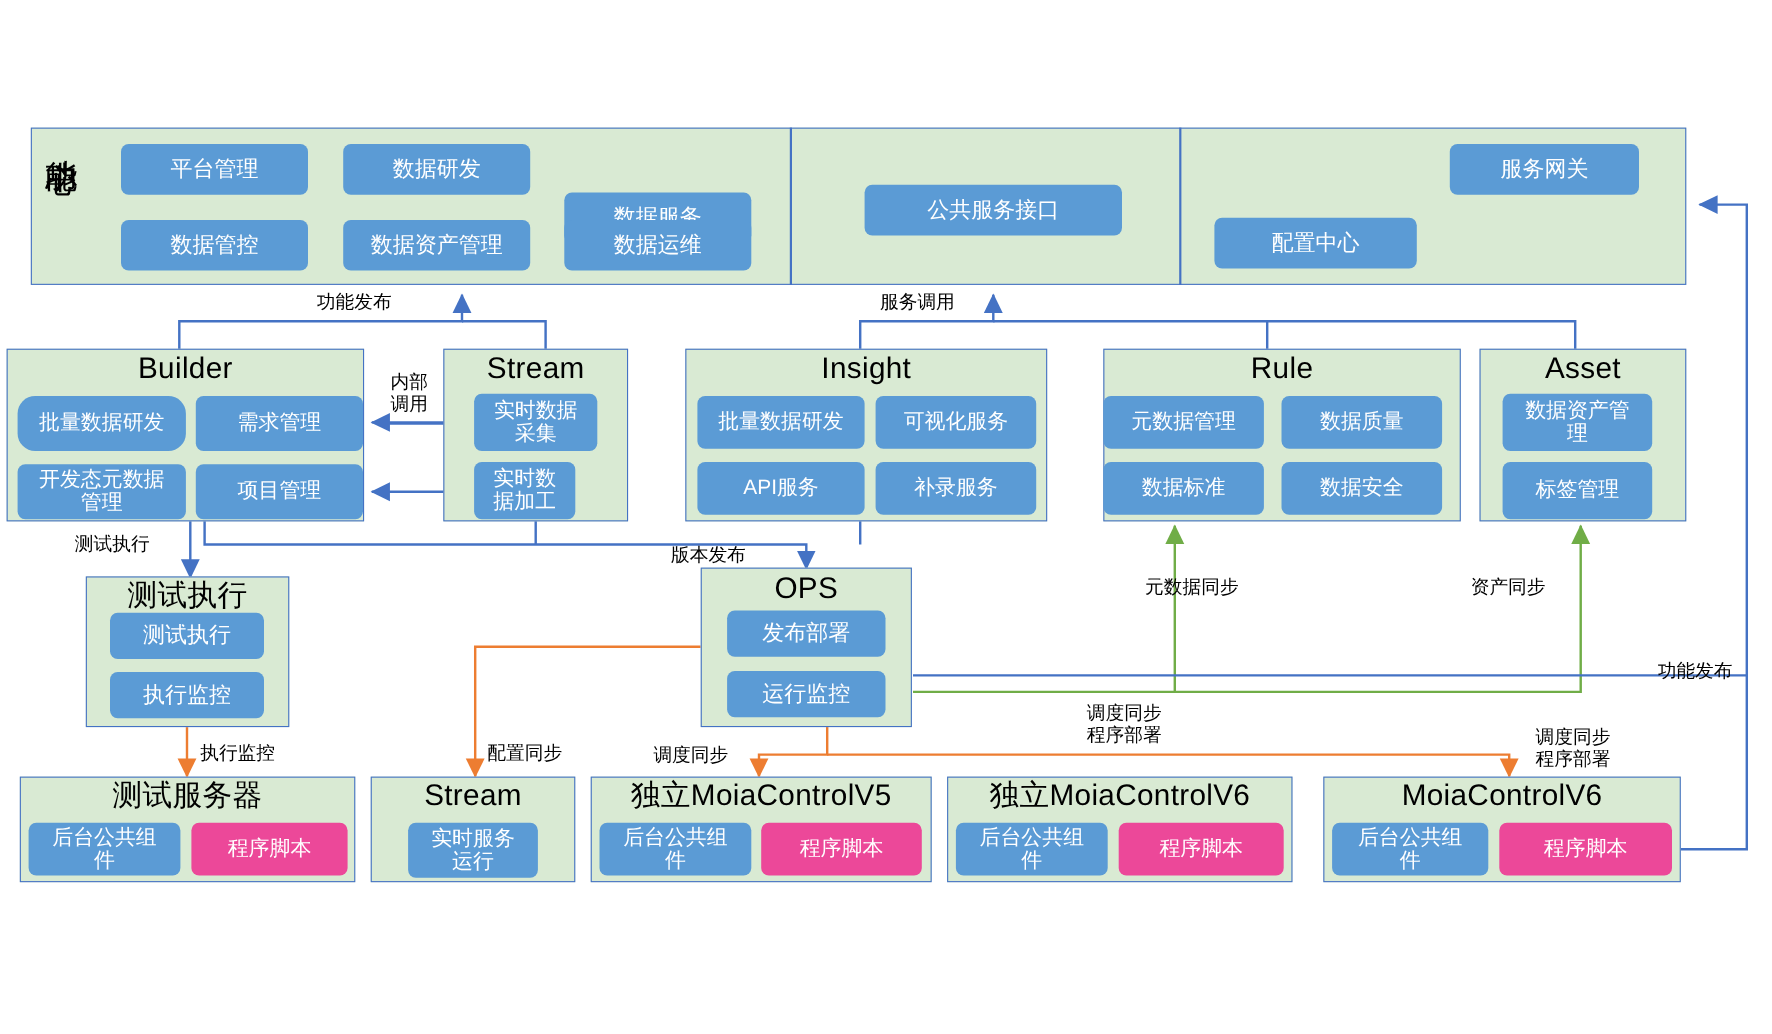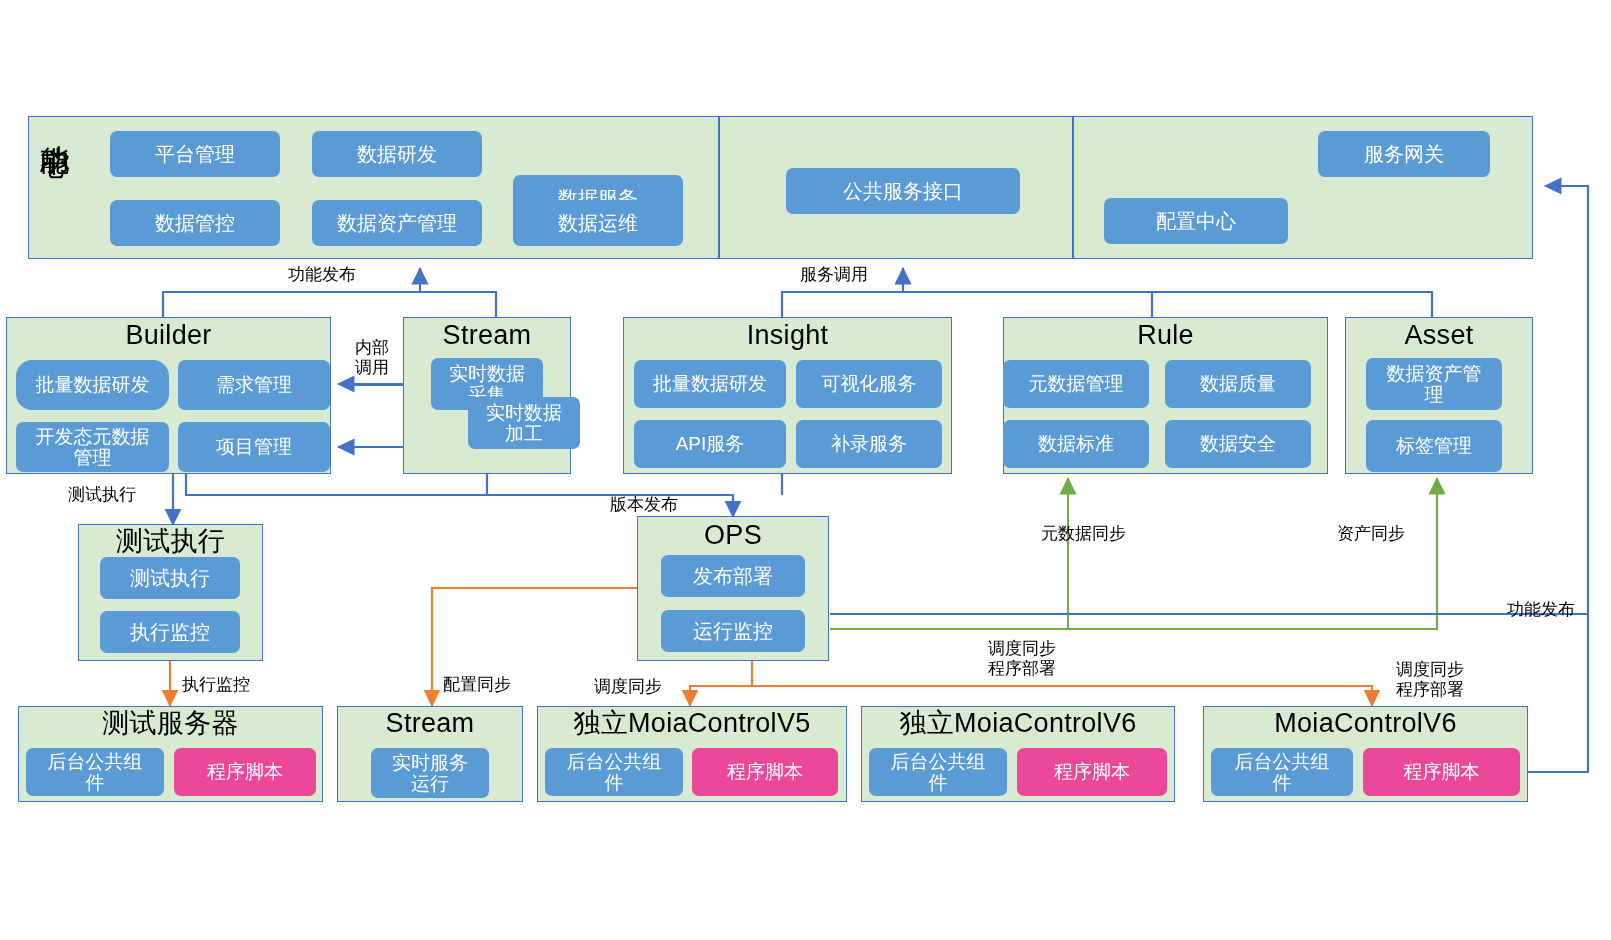--- a/index.html
+++ b/index.html
@@ -95,21 +95,21 @@
   <div class="panel" style="left:6px;top:317px;width:325px;height:157px;"></div>
   <div class="panel-title" style="left:6px;top:322px;width:325px;">Builder</div>
   <div class="chip sm" style="left:16px;top:360px;width:153px;height:50px;border-radius:16px;">批量数据研发</div>
   <div class="chip sm" style="left:178px;top:360px;width:152px;height:50px;">需求管理</div>
   <div class="chip sm" style="left:16px;top:422px;width:153px;height:50px;">开发态元数据管理</div>
   <div class="chip sm" style="left:178px;top:422px;width:152px;height:50px;">项目管理</div>
 
   <div class="panel" style="left:403px;top:317px;width:168px;height:157px;"></div>
   <div class="panel-title" style="left:403px;top:322px;width:168px;">Stream</div>
   <div class="chip sm" style="left:431px;top:358px;width:112px;height:52px;">实时数据采集</div>
-  <div class="chip sm" style="left:431px;top:397px;width:112px;height:52px;margin-left:37px;">实时数据加工</div>
+  <div class="chip sm" style="left:431px;top:420px;width:92px;height:52px;">实时数据加工</div>
 
   <div class="panel" style="left:623px;top:317px;width:329px;height:157px;"></div>
   <div class="panel-title" style="left:623px;top:322px;width:329px;">Insight</div>
   <div class="chip sm" style="left:634px;top:360px;width:152px;height:48px;">批量数据研发</div>
   <div class="chip sm" style="left:634px;top:420px;width:152px;height:48px;">API服务</div>
   <div class="chip sm" style="left:796px;top:360px;width:146px;height:48px;">可视化服务</div>
   <div class="chip sm" style="left:796px;top:420px;width:146px;height:48px;">补录服务</div>
 
   <div class="panel" style="left:1003px;top:317px;width:325px;height:157px;"></div>
   <div class="panel-title" style="left:1003px;top:322px;width:325px;">Rule</div>

